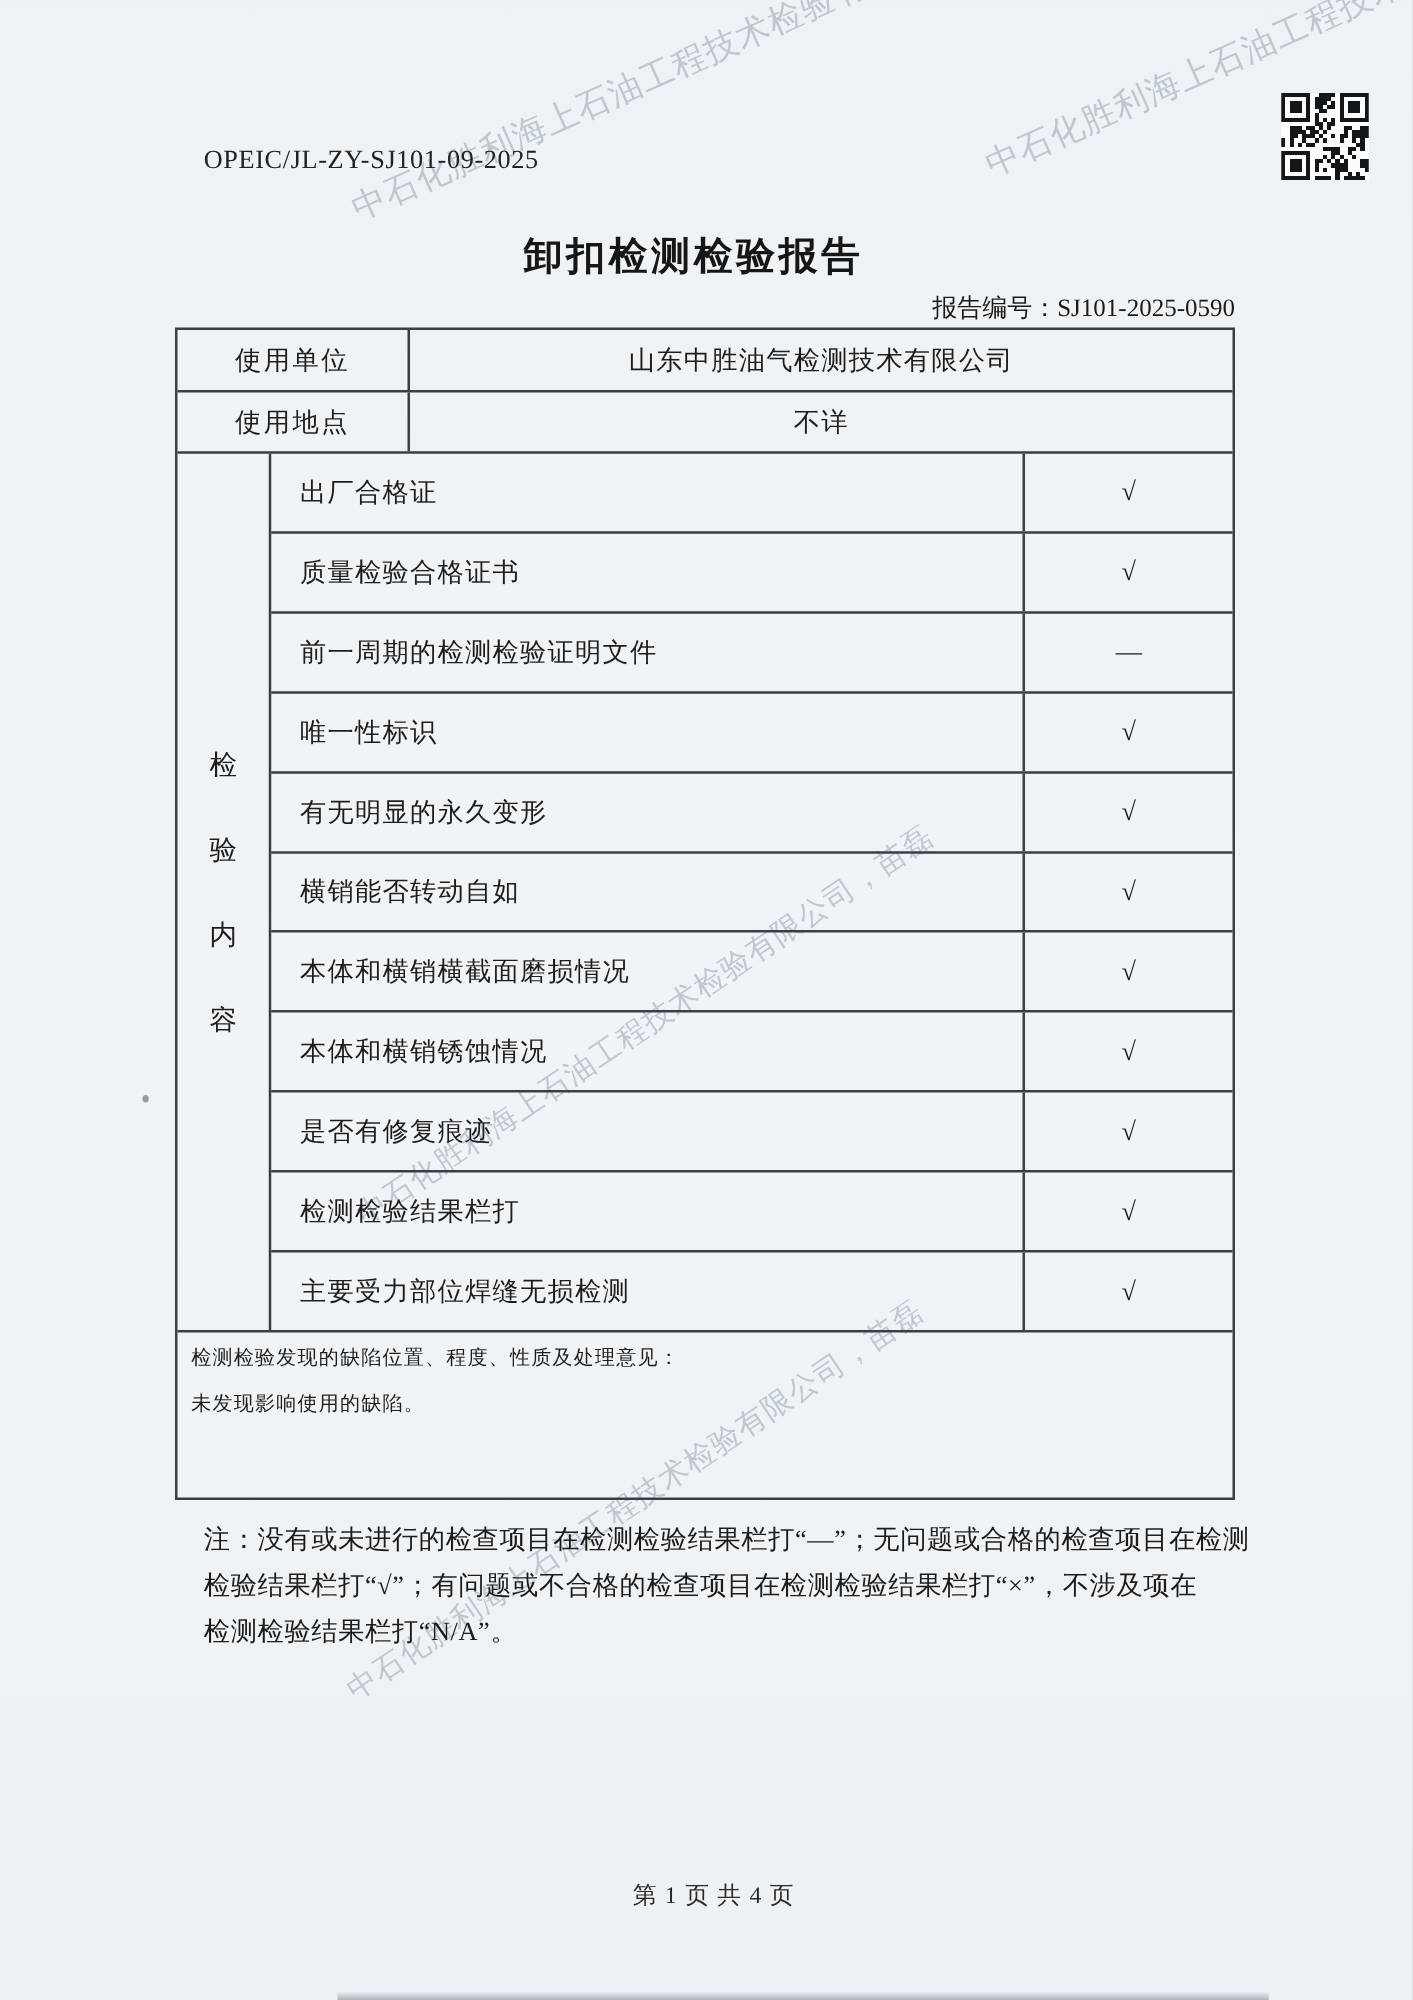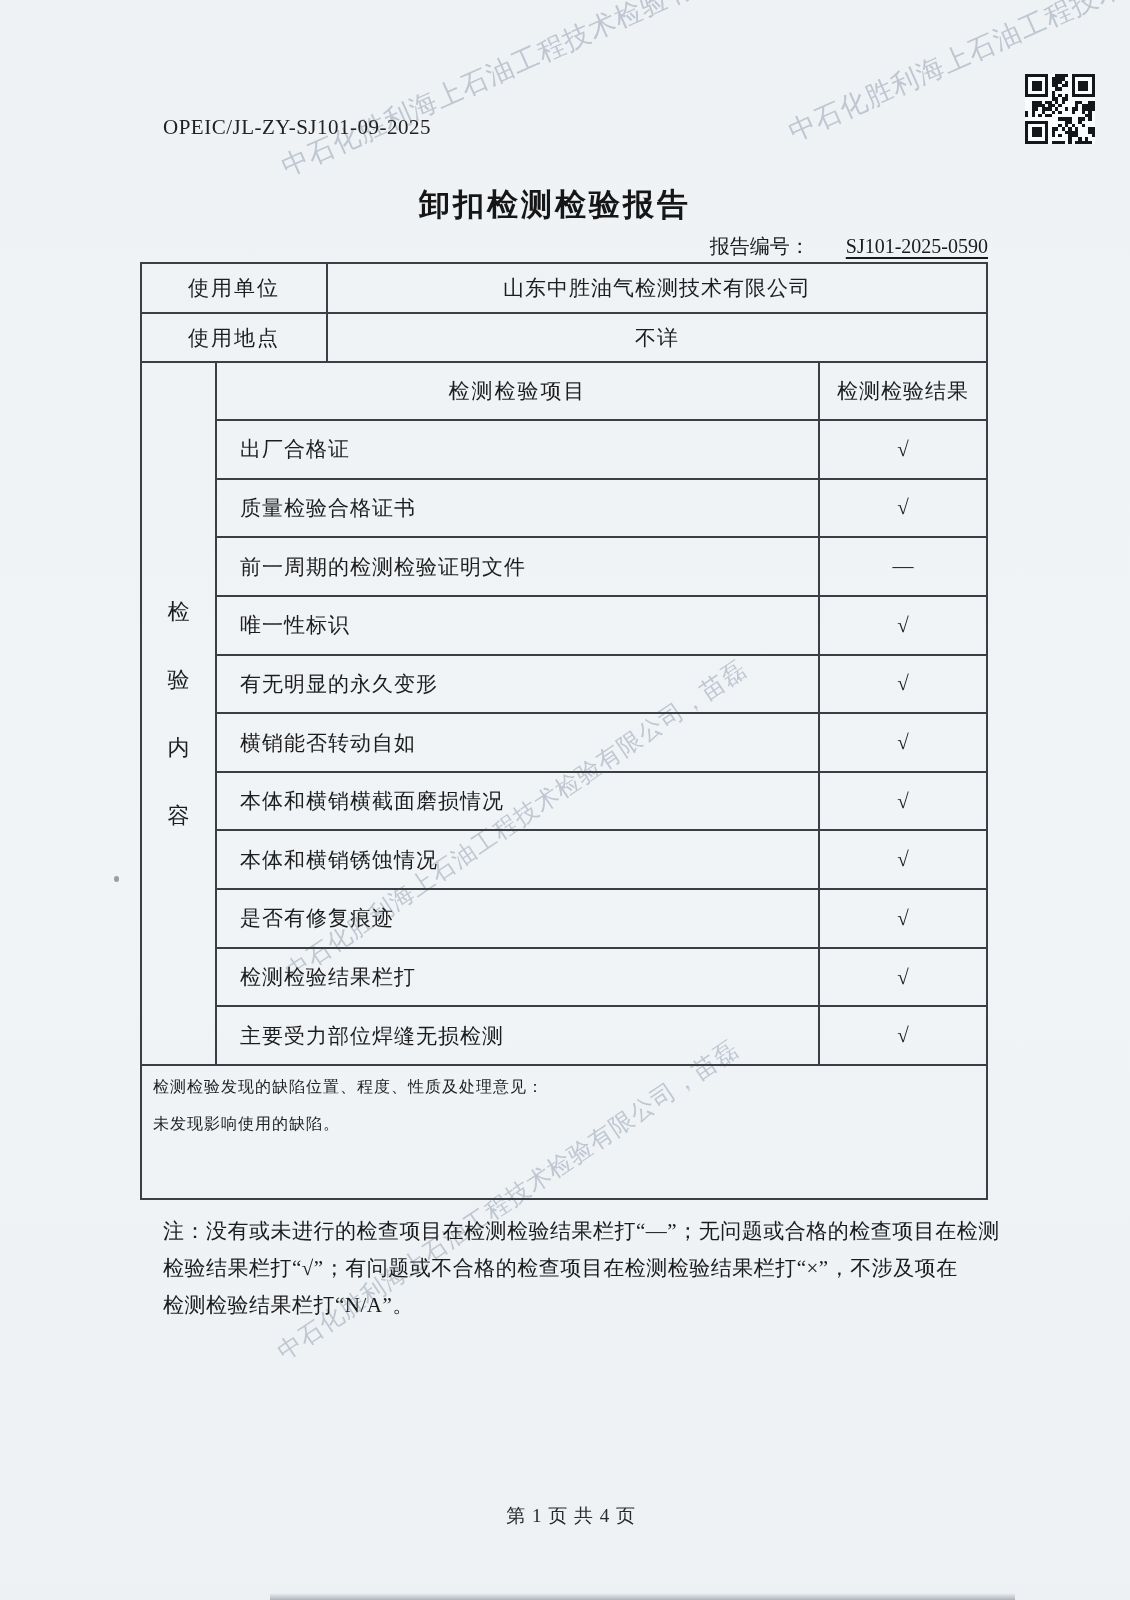--- a/index.html
+++ b/index.html
@@ -42,23 +42,21 @@
   .title {
     position:absolute; left:0; right:20px; top:184px;
     text-align:center;
     font-size:31px; font-weight:bold; letter-spacing:3px; color:#161616;
   }
   .report-no {
     position:absolute; right:142px; top:233px;
     font-size:20px; color:#1a1a1a;
   }
   .report-no .num {
-    text-decoration:underline;
     text-underline-offset:4px;
-    margin-left:36px;
   }
 
   
   .tbl {
     position:absolute; left:140px; top:262px;
     width:848px; height:938px;
     border:2px solid #3b3f44;
     font-size:21px;
   }
   .info-row { display:flex; height:50px; border-bottom:2px solid #3b3f44;text-align:right; }
@@ -276,24 +274,20 @@
     </div>
 
     <div class="main">
       <div class="vcol">
         <span>检</span>
         <span>验</span>
         <span>内</span>
         <span>容</span>
       </div>
       <div class="mcol">
-        <div class="hdr-row">
-          <div class="hdr-item">检测检验项目</div>
-          <div class="hdr-result">检测检验结果</div>
-        </div>
 
         <div class="irow">
           <div class="icell">出厂合格证</div>
           <div class="rcell">√</div>
         </div>
         <div class="irow">
           <div class="icell">质量检验合格证书</div>
           <div class="rcell">√</div>
         </div>
         <div class="irow">

